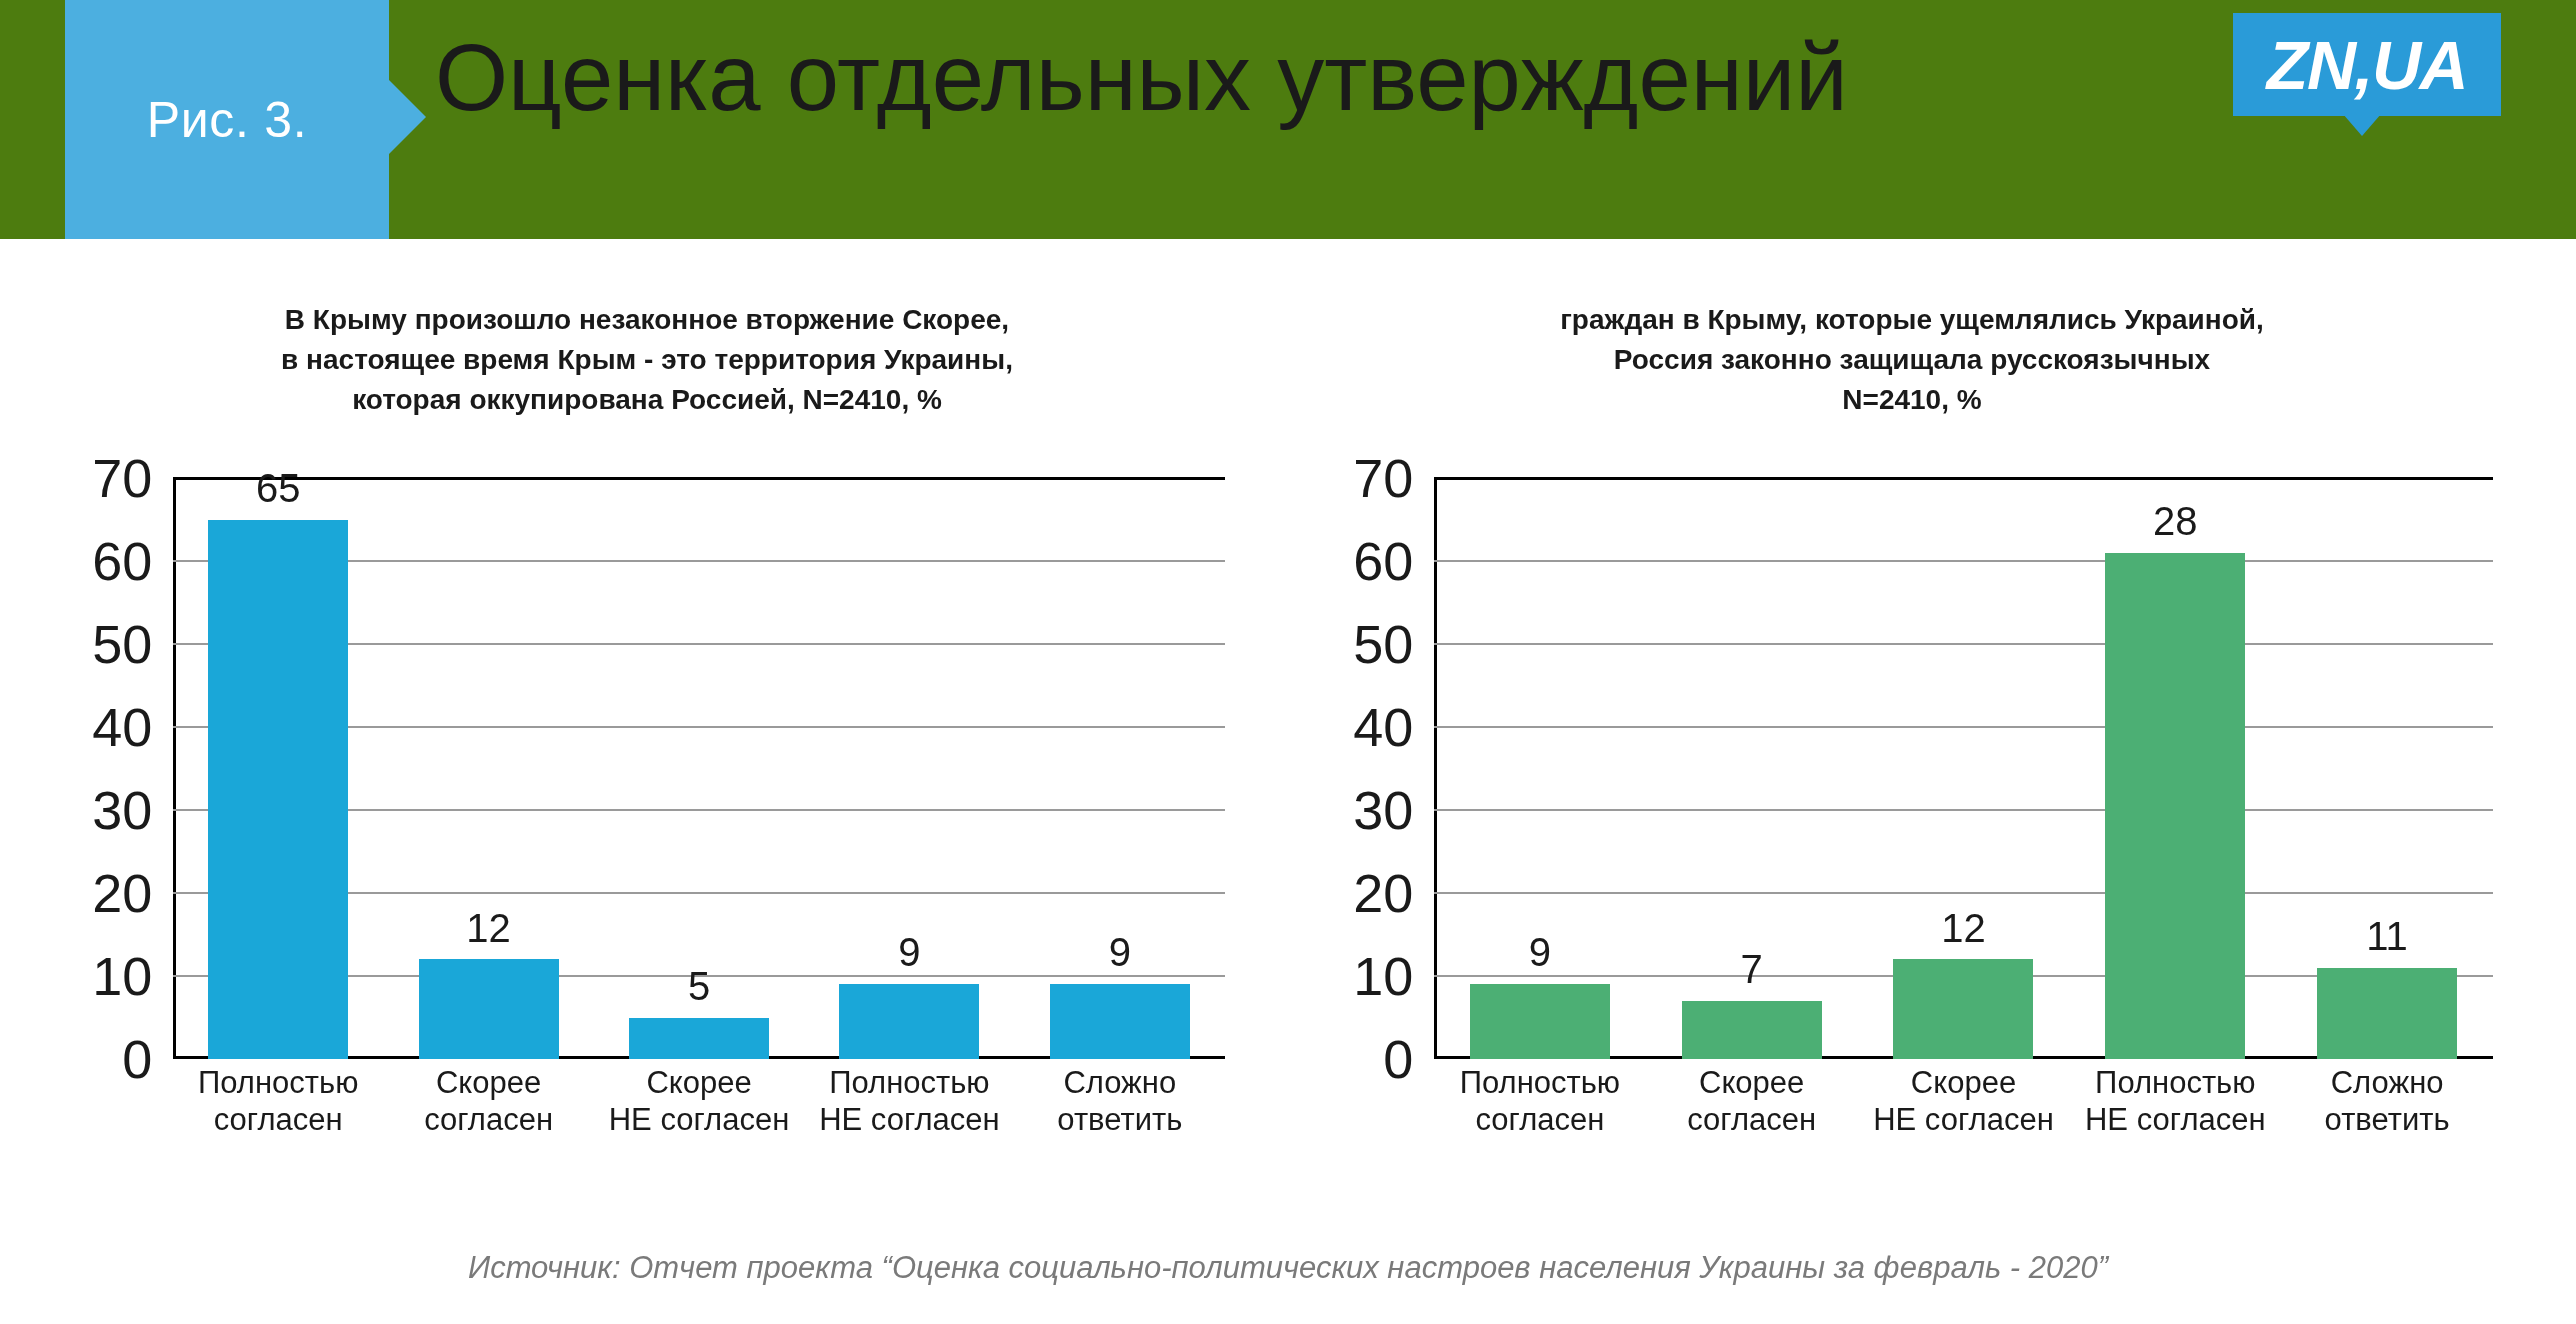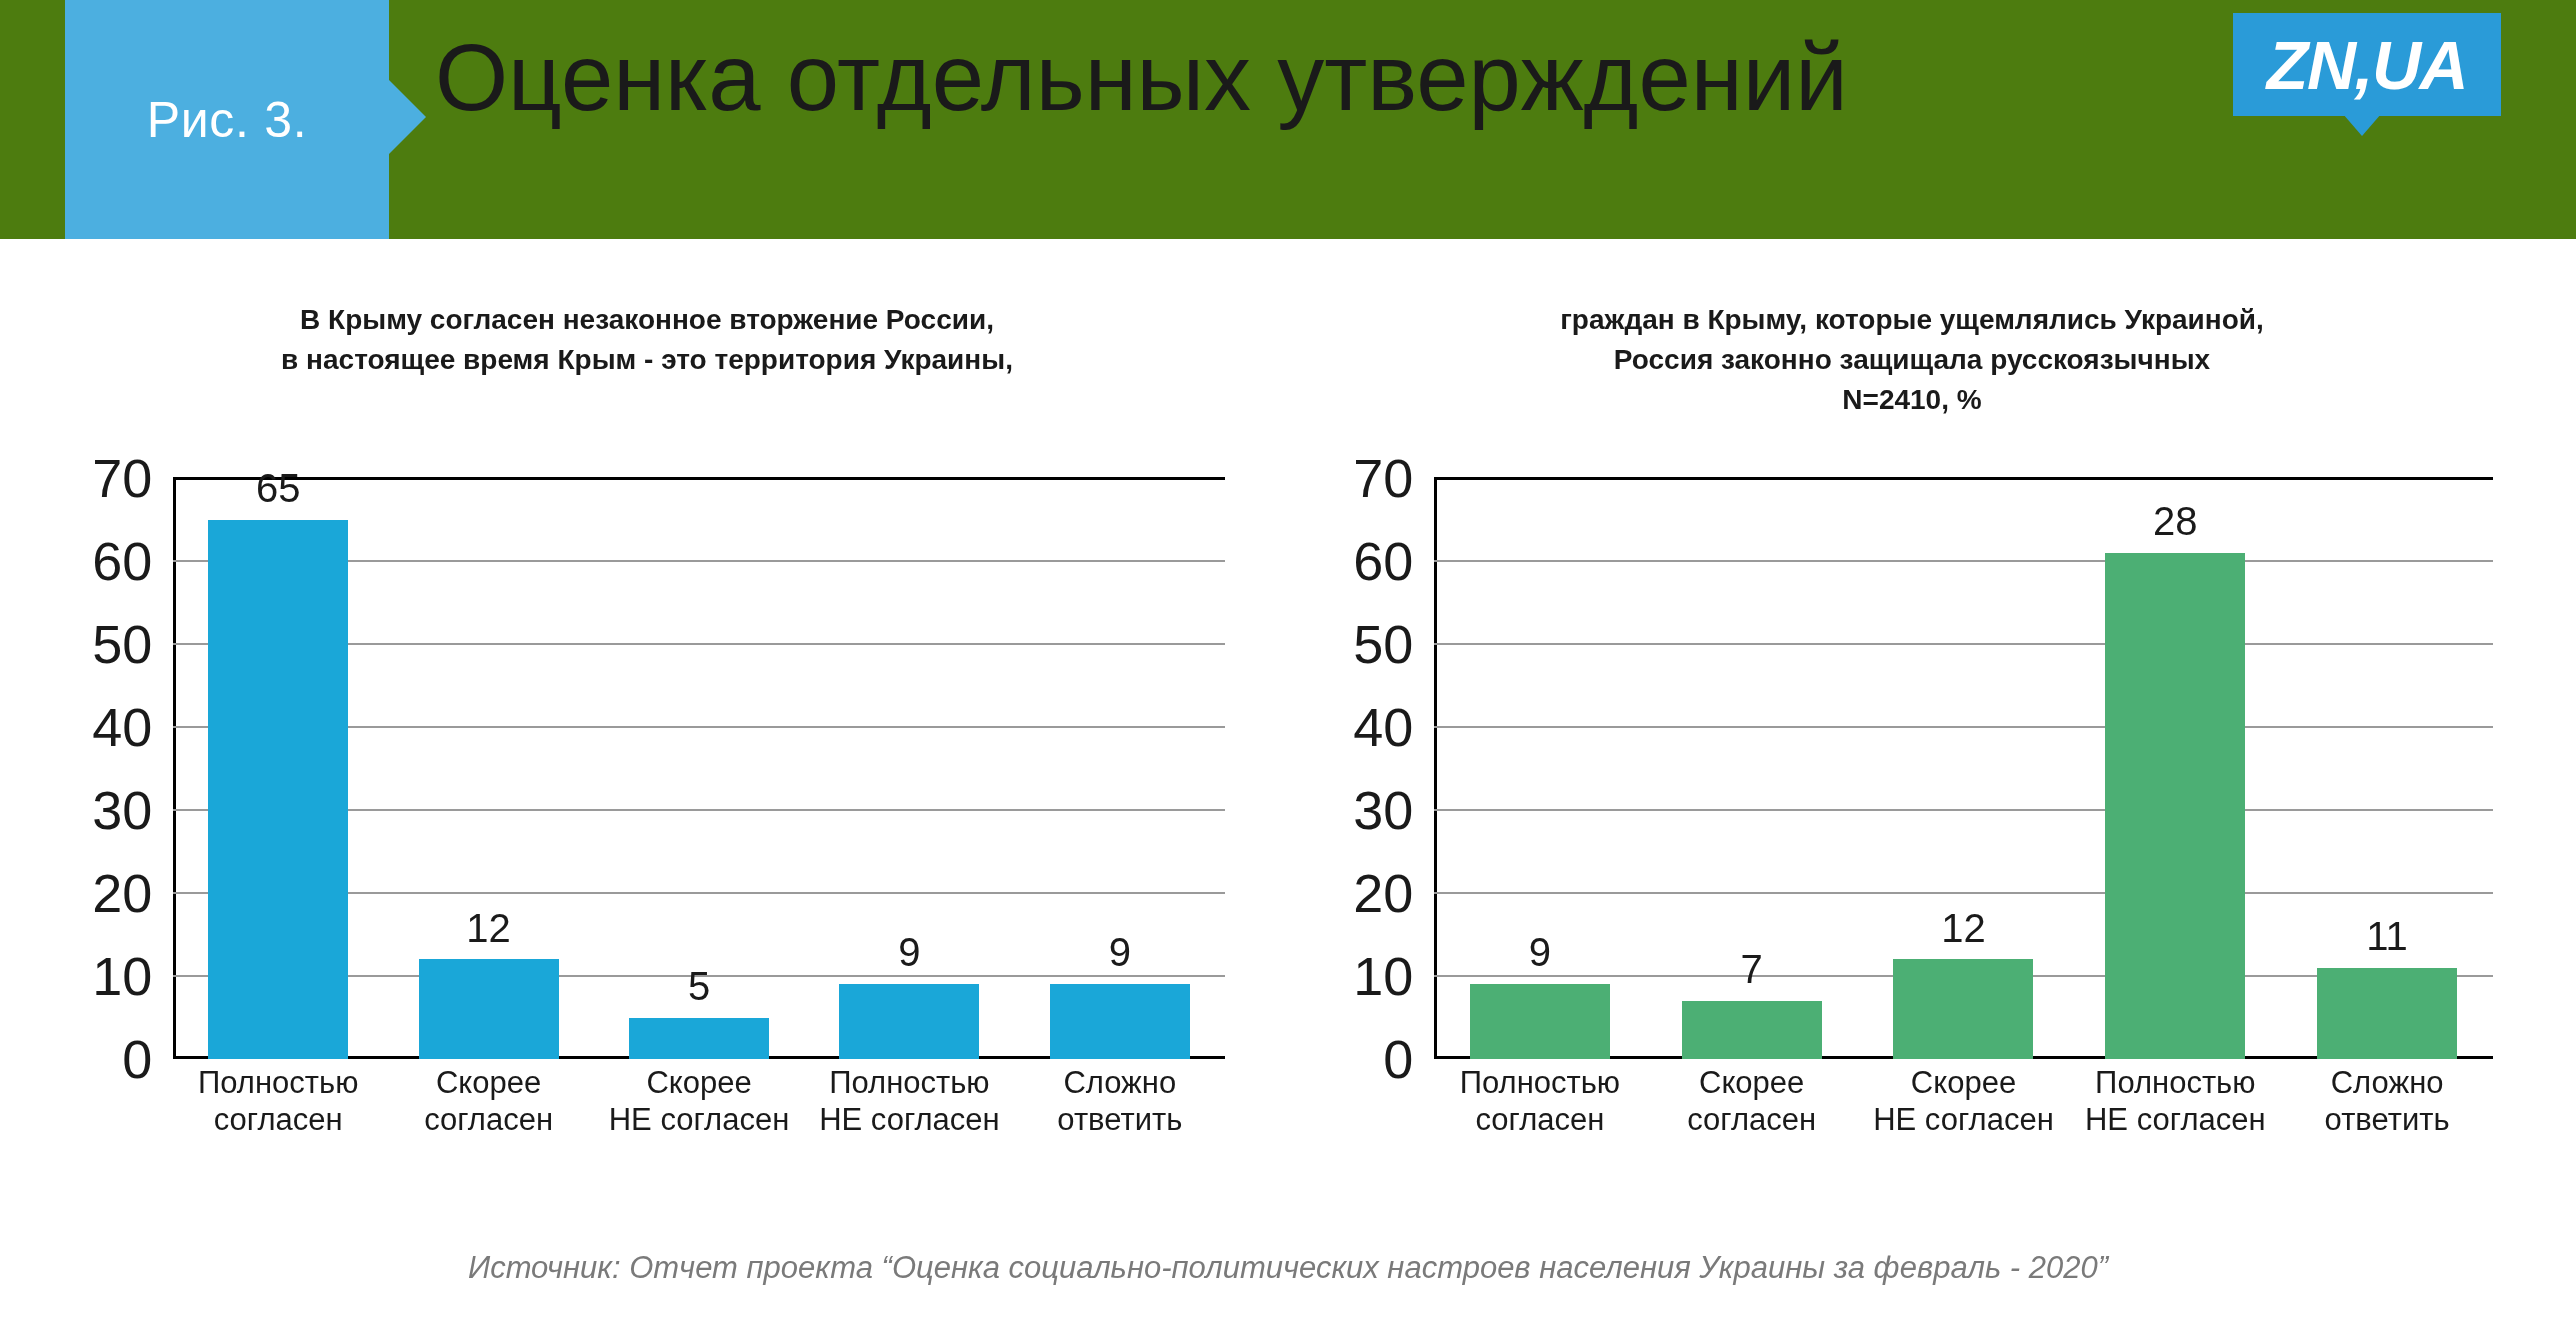--- a/index.html
+++ b/index.html
@@ -234,22 +234,23 @@
   <div class="header-title">Оценка отдельных утверждений</div>
   <div class="logo">
     <div class="logo-box"></div>
     <div class="logo-text">ZN,UA</div>
     <div class="logo-tail"></div>
   </div>
 </div>
 
 <div class="panel panel-left">
   <div class="panel-title">
-    <span>В Крыму согласен незаконное вторжение России,</span>
+    <span>В Крыму произошло незаконное вторжение Скорее,</span>
     <span>в настоящее время Крым - это территория Украины,</span>
+    <span>которая оккупирована Россией, N=2410, %</span>
   </div>
 
   <div class="plot" id="plot-left">
     <div class="axis-y"></div>
     <div class="axis-x"></div>
   <div class="ytick" style="top: 581px;">0</div>
       <div class="gridline" style="top: 497px;"></div>
       <div class="ytick" style="top: 498px;">10</div>
       <div class="gridline" style="top: 414px;"></div>
       <div class="ytick" style="top: 415px;">20</div>

